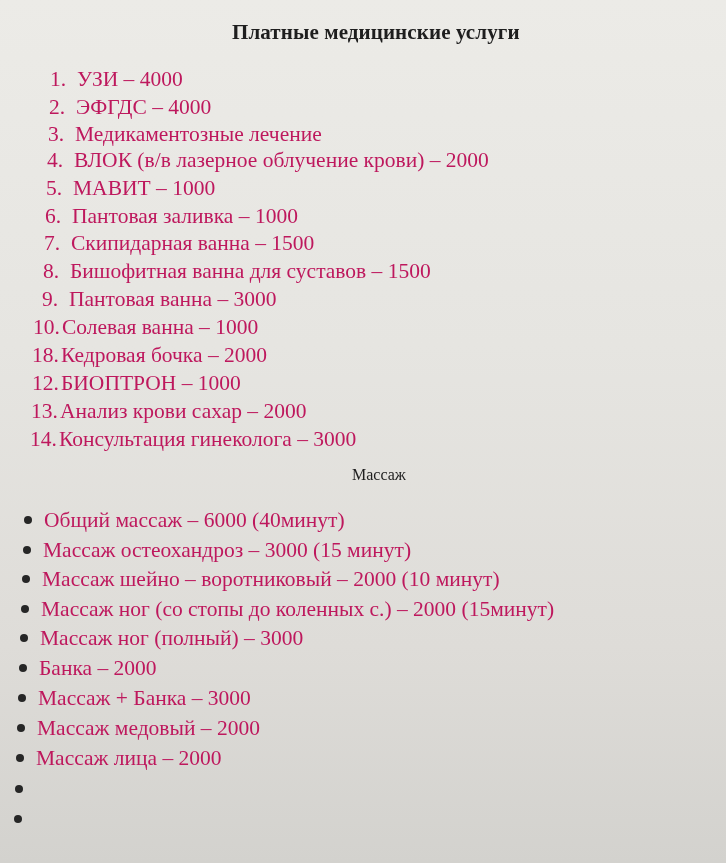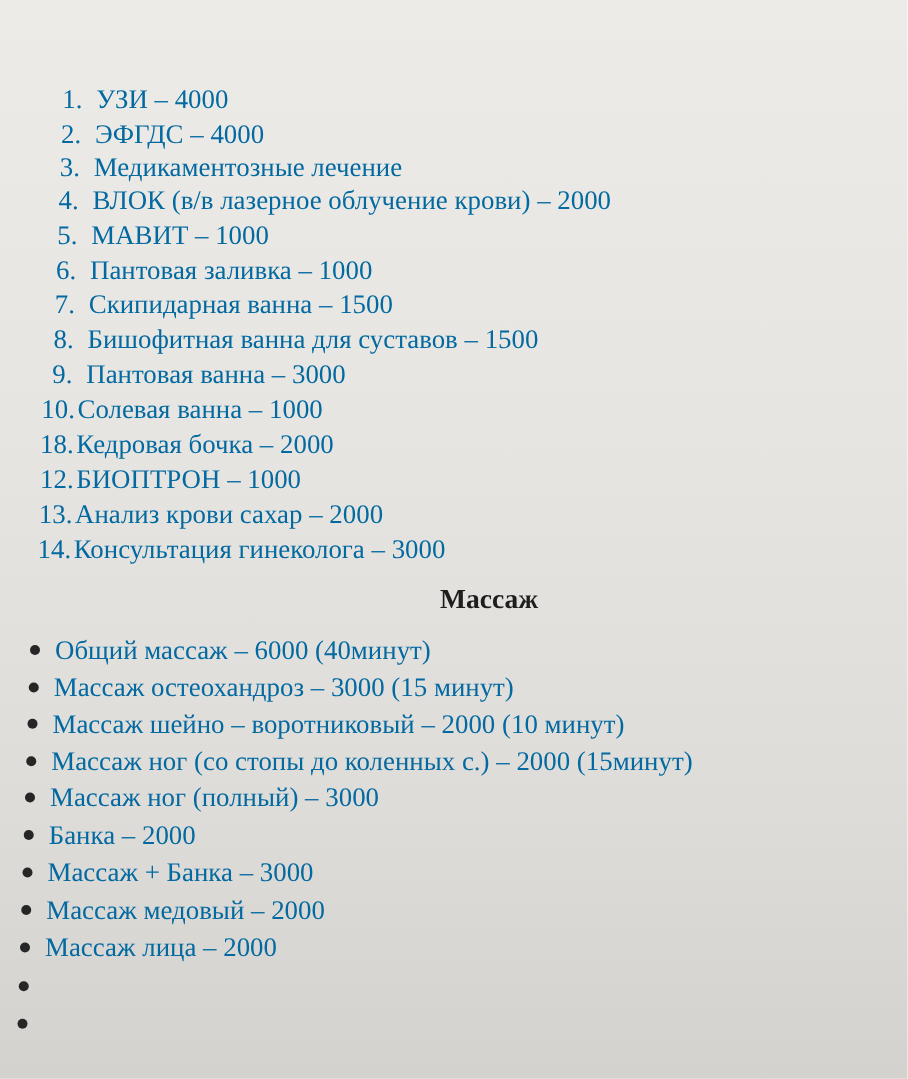--- a/index.html
+++ b/index.html
@@ -11,42 +11,43 @@
       position: relative;
     }
     .page { position: absolute; left: 0; top: 0; width: 726px; height: 863px; }
     .title {
       position: absolute; left: 232px; top: 20px;
       font-weight: bold; font-size: 21px; letter-spacing: 0.1px;
       white-space: nowrap; color: #1e1e1e;
     }
     .section-title {
       position: absolute; left: 352px; top: 466px;
-      font-weight: bold; font-size: 22px; white-space: nowrap; color: #1e1e1e;
+      font-weight: normal; font-size: 16px; white-space: nowrap; color: #1e1e1e;
     }
     .row {
       position: absolute; white-space: nowrap;
-      font-size: 21.5px; line-height: 26px; color: #0369a1;
+      font-size: 21.5px; line-height: 26px; color: #be185d;
     }
     .num { display: inline-block; text-align: right; }
     .num.single { width: 18px; }
     .num.double { width: 26px; }
     .gap-single { display: inline-block; width: 11px; }
     .gap-double { display: inline-block; width: 3px; }
     .bullet {
       display: inline-block; width: 8px; height: 8px; border-radius: 50%;
       background: #262626; vertical-align: middle; margin-right: 12px;
       position: relative; top: -2px;
     }
   </style>
 </head>
 <body>
 
 <div class="page">
 
+  <div class="title">Платные медицинские услуги</div>
 
   <div>
     <div class="row" style="left:48px; top:66px;">
       <span class="num single">1.</span><span class="gap-single"></span><span>УЗИ – 4000</span>
     </div>
     <div class="row" style="left:47px; top:94px;">
       <span class="num single">2.</span><span class="gap-single"></span><span>ЭФГДС – 4000</span>
     </div>
     <div class="row" style="left:46px; top:121px;">
       <span class="num single">3.</span><span class="gap-single"></span><span>Медикаментозные лечение</span>

